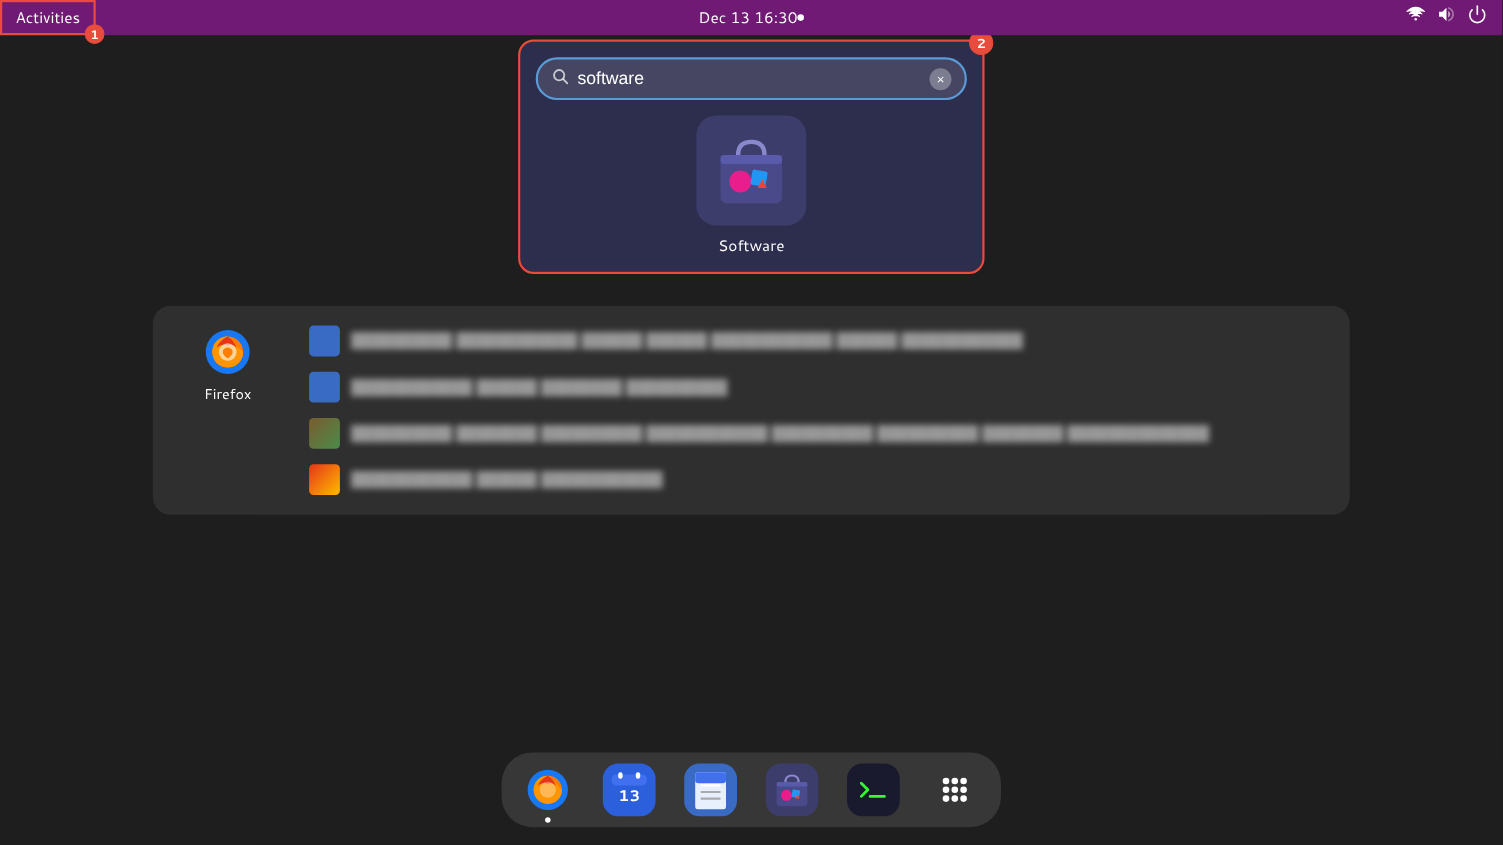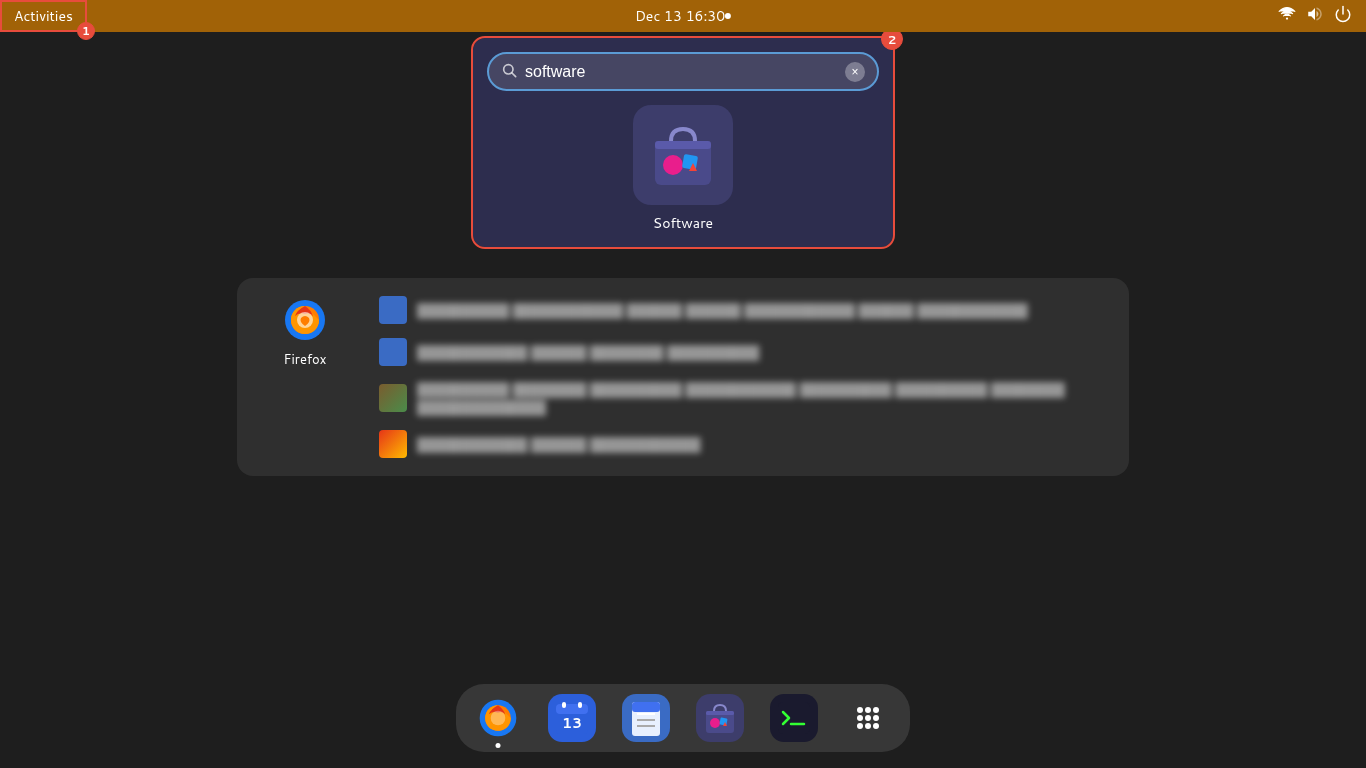--- a/index.html
+++ b/index.html
@@ -10,21 +10,21 @@
       font-family: 'Cantarell', 'Ubuntu', sans-serif;
       overflow: hidden;
       position: relative;
     }
 
     
     #topbar {
       position: absolute;
       top: 0; left: 0; right: 0;
       height: 32px;
-      background: #a16207;
+      background: #701a75;
       display: flex;
       align-items: center;
       justify-content: space-between;
       z-index: 100;
     }
 
     #activities-btn {
       color: white;
       font-size: 14px;
       font-weight: 500;
@@ -197,21 +197,21 @@
       color: white;
       font-size: 14px;
     }
 
     
     #results-panel {
       position: absolute;
       top: 278px;
       left: 50%;
       transform: translateX(-50%);
-      width: 892px;
+      width: 1088px;
       background: rgba(50,50,50,0.85);
       border-radius: 16px;
       padding: 14px 16px;
       display: flex;
       gap: 0;
     }
 
     #firefox-header {
       display: flex;
       flex-direction: column;

